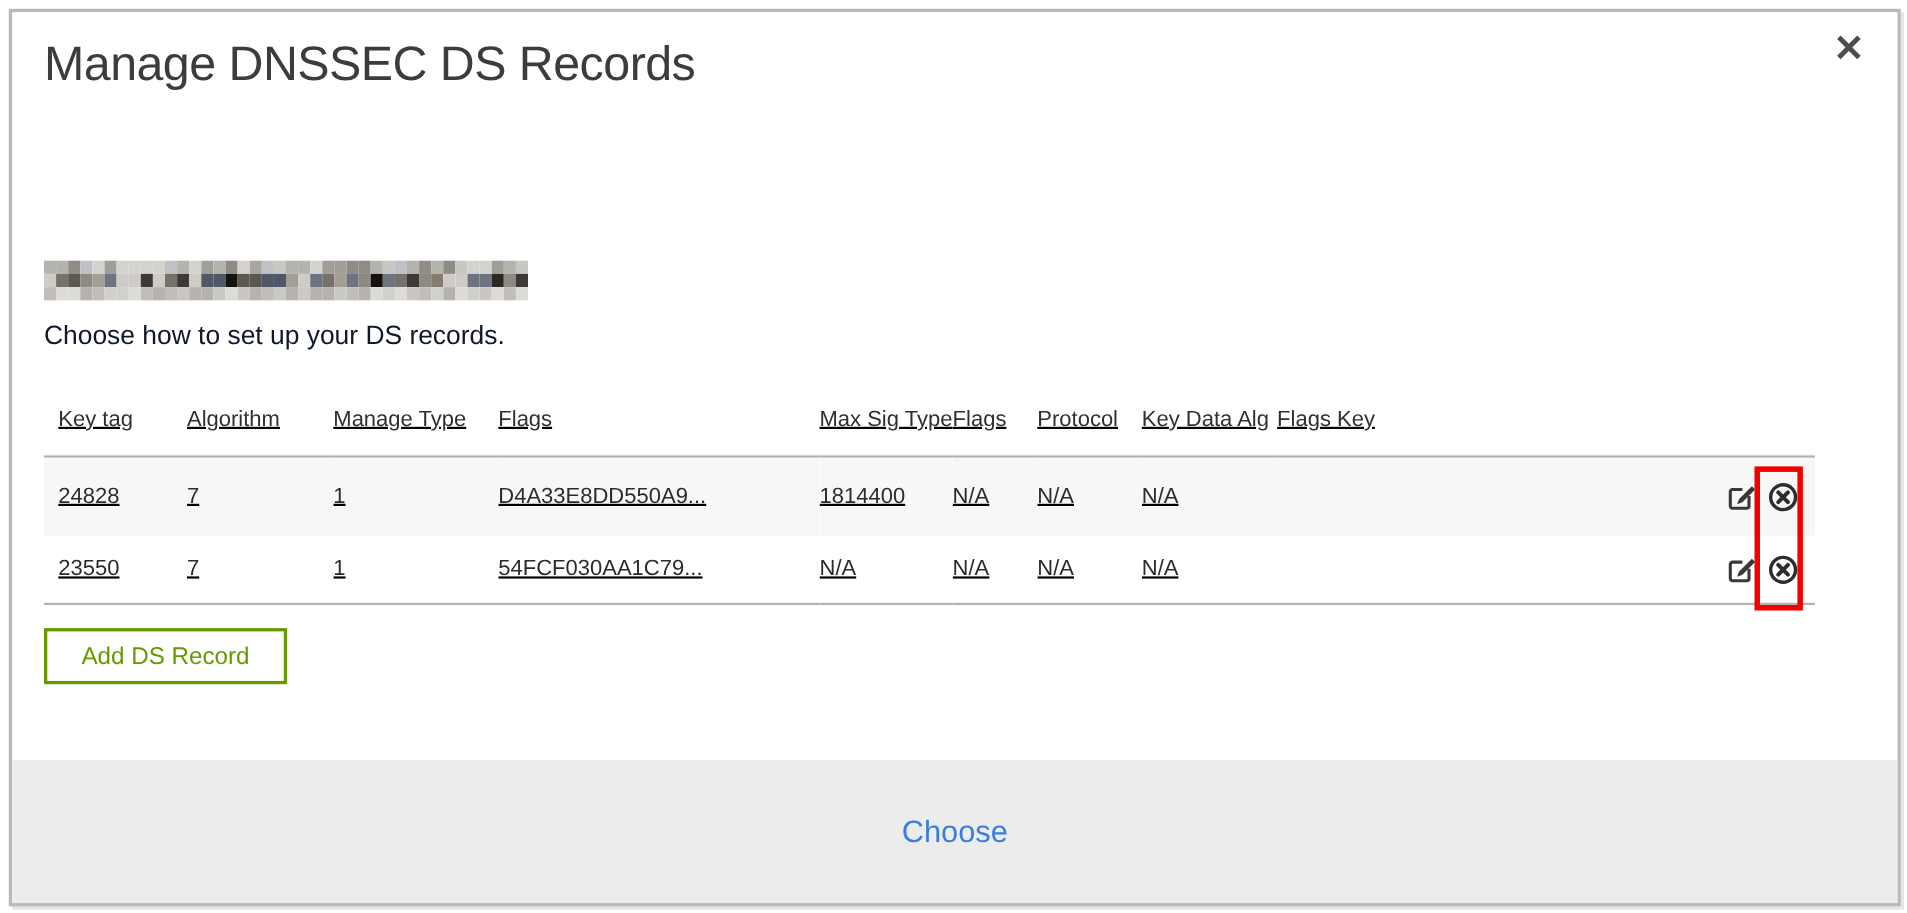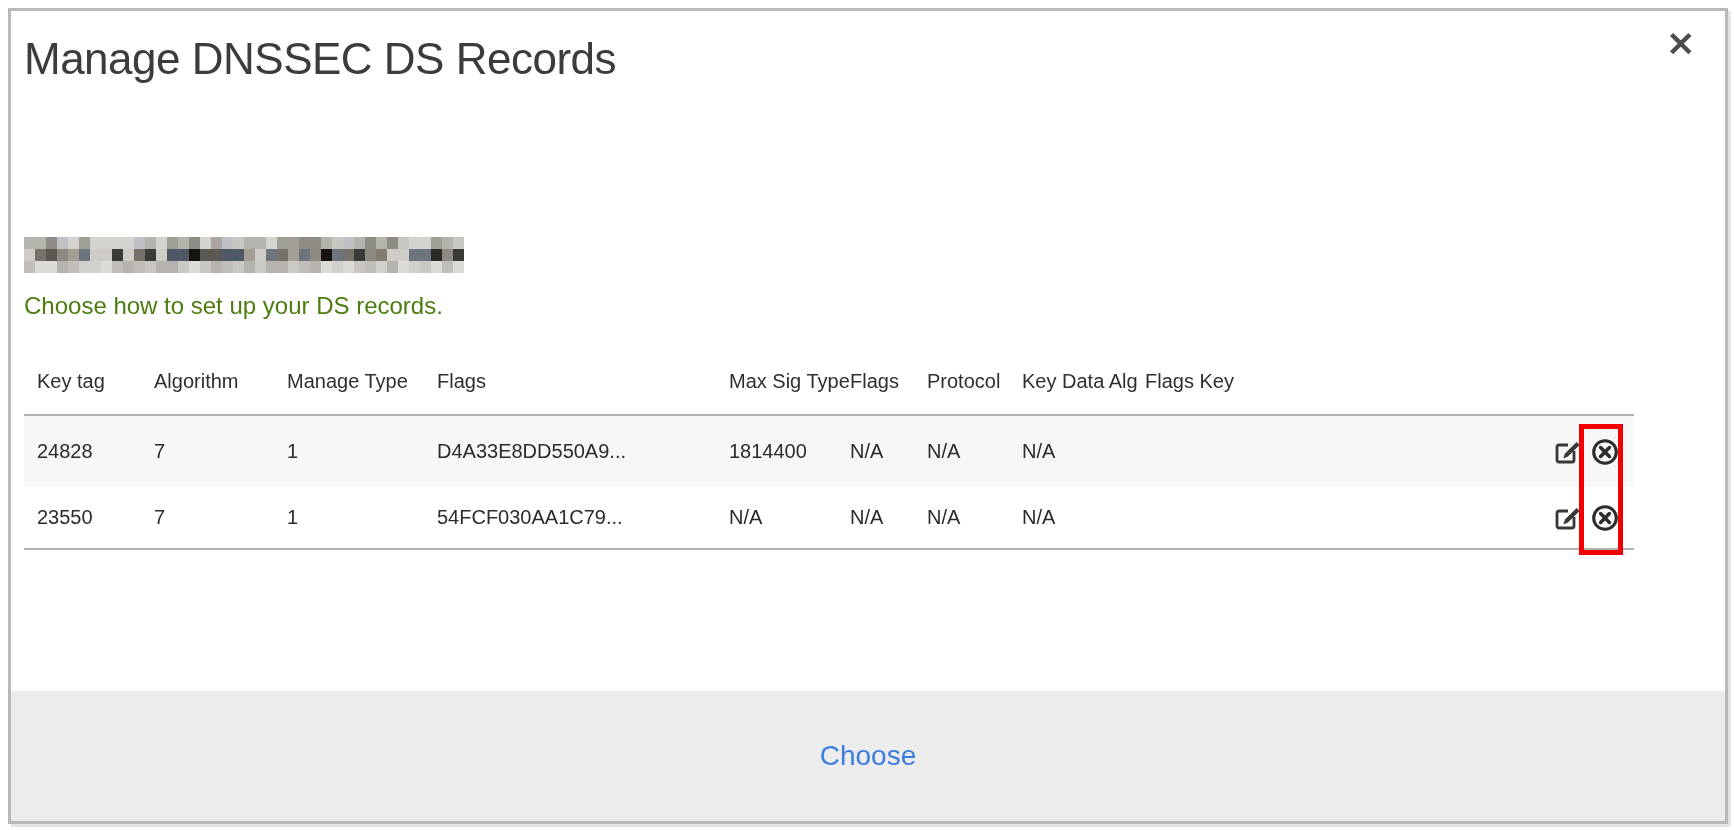--- a/index.html
+++ b/index.html
@@ -6,21 +6,21 @@
   html, body { width: 1734px; height: 830px; background: #ffffff; font-family: "Liberation Sans", sans-serif; }
 
   .modal {
     position: absolute;
     top: 8px; left: 8px; right: 6px; bottom: 6px;
     background: #ffffff;
     border: 3px solid #b9b9b9;
     box-shadow: 3px 3px 0 rgba(0,0,0,0.10);
     overflow: hidden;
   }
-  .content { padding: 0 13px; position: relative; }
+  .content { padding: 0 29px; position: relative; }
 
   .title {
     margin-top: 22px;
     font-size: 44px;
     line-height: 52px;
     font-weight: 400;
     color: #3c3c3c;
     letter-spacing: -0.5px;
   }
   .close-btn {
@@ -39,24 +39,24 @@
     display: grid;
     grid-template-columns: repeat(40, 11px);
     grid-auto-rows: 12px;
     width: 440px;
   }
 
   .instruction {
     margin-top: 19px;
     font-size: 24px;
     line-height: 28px;
-    color: #4d7c0f;
-  }
-
-  .table-wrap { position: relative; margin-top: 18px; width: 1610px; }
+    color: #0f172a;
+  }
+
+  .table-wrap { position: relative; margin-top: 18px; width: 1610px; text-decoration: underline; }
 
   table.ds-table {
     width: 1610px;
     border-collapse: collapse;
     table-layout: fixed;
     font-size: 20px;
     color: #2b2b2b;
   }
   .ds-table th {
     text-align: left;
@@ -334,18 +334,19 @@
                   </svg></button><button class="icon-btn"><svg viewBox="0 0 30 30" width="30" height="30">
                     <circle cx="15" cy="15" r="11.3" fill="none" stroke="#2d2d2d" stroke-width="3.1"></circle>
                     <path d="M10.6 10.6 L19.4 19.4 M19.4 10.6 L10.6 19.4" stroke="#2d2d2d" stroke-width="3.6" stroke-linecap="round"></path>
                   </svg></button></td>
             </tr>
           </tbody>
       </table>
       <div class="red-highlight"></div>
     </div>
 
+    <button class="add-btn">Add DS Record</button>
   </div>
 
   <div class="footer">
     <a class="cancel-link">Choose</a>
   </div>
 </div>
 
 </body></html>

